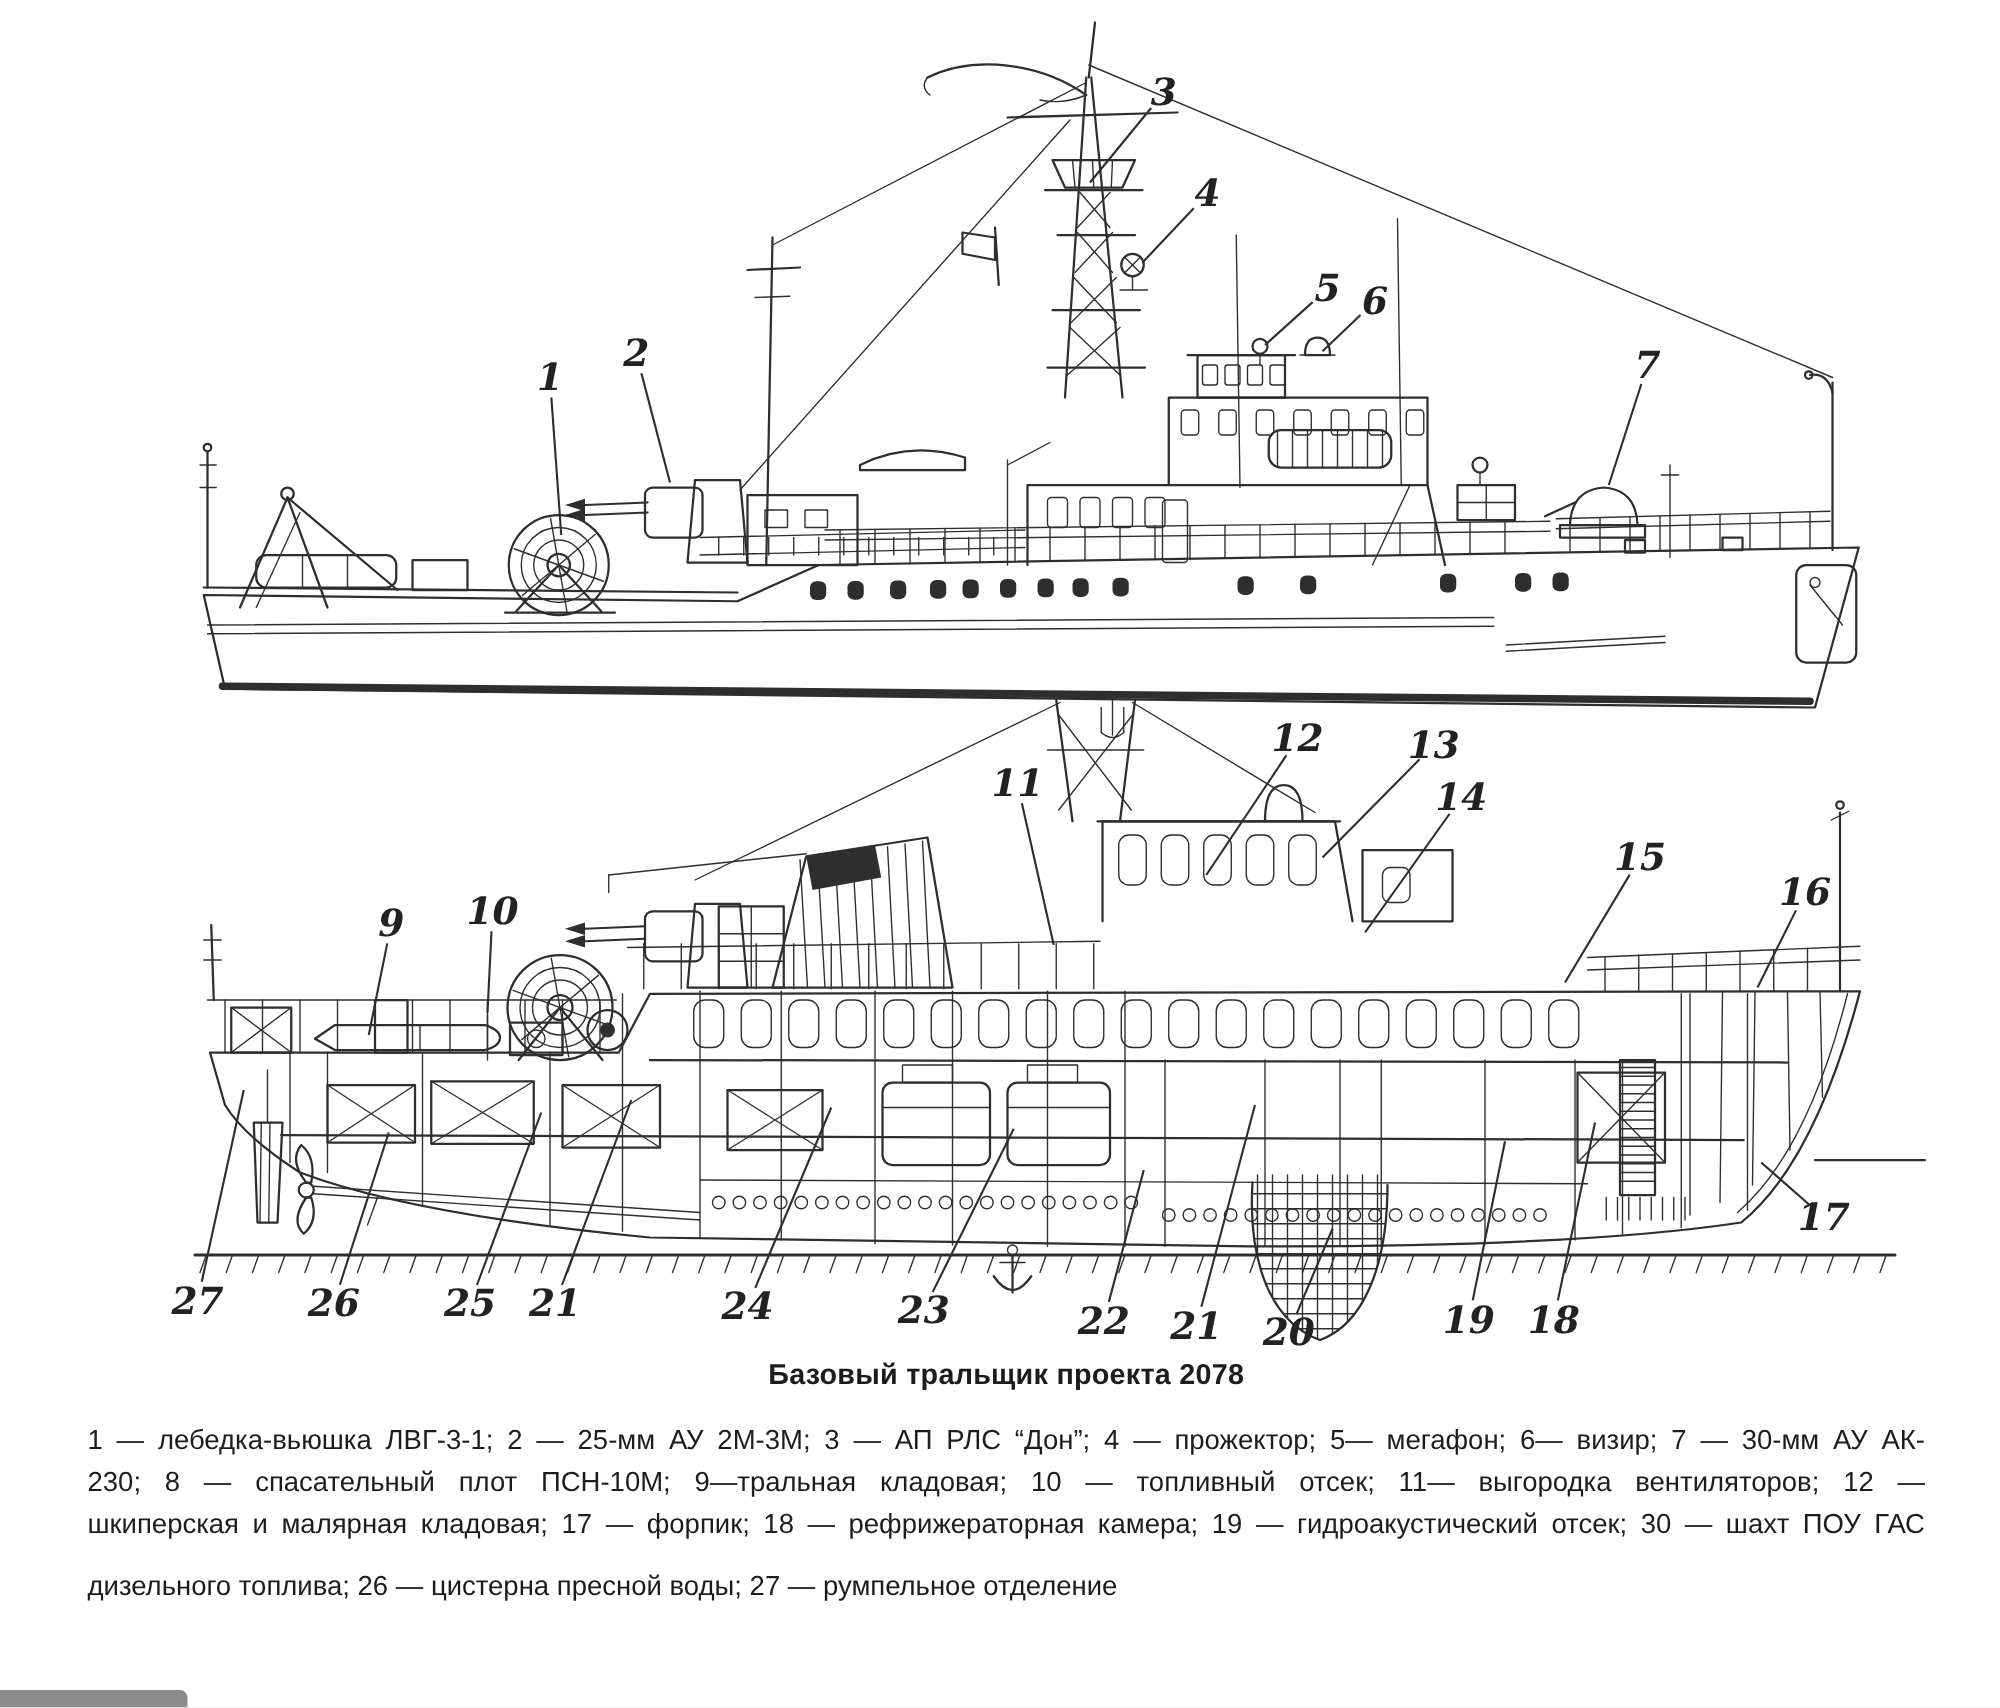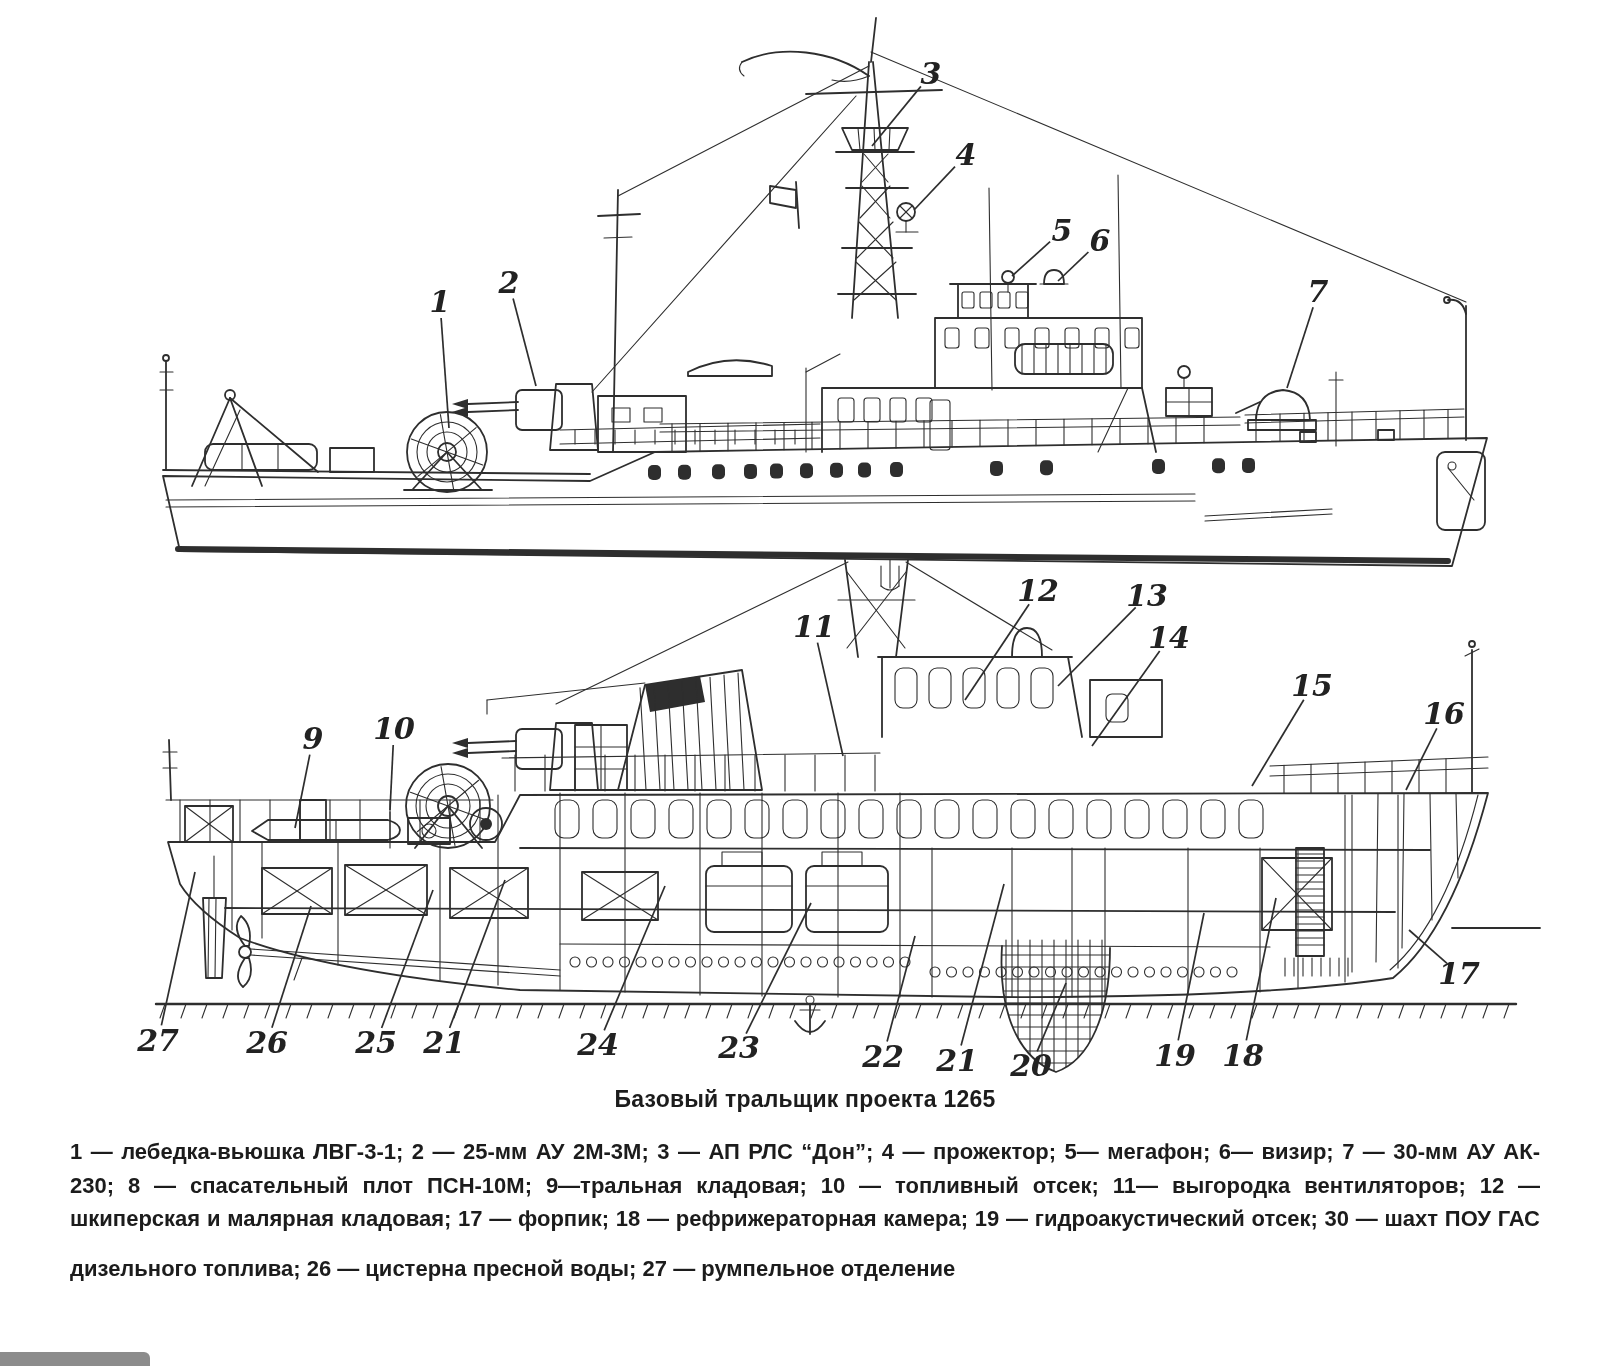--- a/index.html
+++ b/index.html
@@ -9,21 +9,21 @@
   .ink{stroke:#2e2e2e;fill:none;stroke-width:1.8;stroke-linecap:round;stroke-linejoin:round;}
   .thin{stroke-width:1.1;}
   .mid{stroke-width:2.4;}
   .thick{stroke-width:6;}
   .dark{fill:#2e2e2e;stroke:none;}
   text.callout{font-family:"DejaVu Serif",serif;font-style:italic;font-weight:bold;
                font-size:30px;fill:#222;stroke:none;text-anchor:middle;}
   #caption-block{position:absolute;left:70px;top:1086px;width:1470px;}
   #fig-title{text-align:center;font-weight:bold;font-size:23px;letter-spacing:.2px;}
   #legend{margin-top:22px;font-size:22px;line-height:33.5px;}
-  .legend-line{text-align:justify;text-align-last:justify;white-space:normal;font-weight:bold;}
+  .legend-line{text-align:justify;text-align-last:justify;white-space:normal;}
   .legend-line.last{text-align-last:left;margin-top:16px;}
   #smudge{position:absolute;left:0px;top:1352px;width:150px;height:14px;
           background:#6f6f6f;border-radius:0 6px 0 0;opacity:.8;}
 </style>
 </head>
 <body>
 
 <div id="page">
 
   <svg id="ship-svg" width="1600" height="1080" viewBox="0 0 1600 1080">
@@ -656,21 +656,21 @@
         <line x1="381.6" y1="1028.0" x2="433" y2="890" stroke="#2e2e2e" stroke-width="1.7"></line>
         <text x="376" y="1053" class="callout">25</text>
         <line x1="271.9" y1="1027.8" x2="311" y2="906" stroke="#2e2e2e" stroke-width="1.7"></line>
         <text x="267" y="1053" class="callout">26</text>
         <line x1="161.4" y1="1025.4" x2="195" y2="872" stroke="#2e2e2e" stroke-width="1.7"></line>
         <text x="158" y="1051" class="callout">27</text>
       </g>
   </svg>
 
   <div id="caption-block">
-    <div id="fig-title">Базовый тральщик проекта 1265</div>
+    <div id="fig-title">Базовый тральщик проекта 2078</div>
     <div id="legend">
         <div class="legend-line">1 — лебедка-вьюшка ЛВГ-3-1; 2 — 25-мм АУ 2М-3М; 3 — АП РЛС “Дон”; 4 — прожектор; 5— мегафон; 6— визир; 7 — 30-мм АУ АК-</div>
         <div class="legend-line">230; 8 — спасательный плот ПСН-10М; 9—тральная кладовая; 10 — топливный отсек; 11— выгородка вентиляторов; 12 —</div>
         <div class="legend-line">шкиперская и малярная кладовая; 17 — форпик; 18 — рефрижераторная камера; 19 — гидроакустический отсек; 30 — шахт ПОУ ГАС</div>
         <div class="legend-line last">дизельного топлива; 26 — цистерна пресной воды; 27 — румпельное отделение</div>
       </div>
   </div>
 
   <div id="smudge"></div>
 </div>

